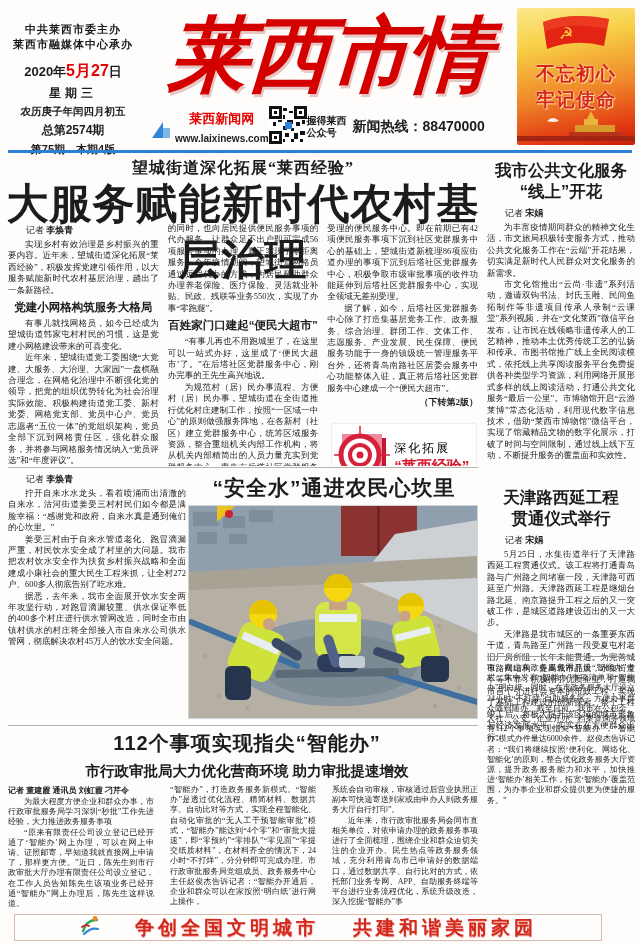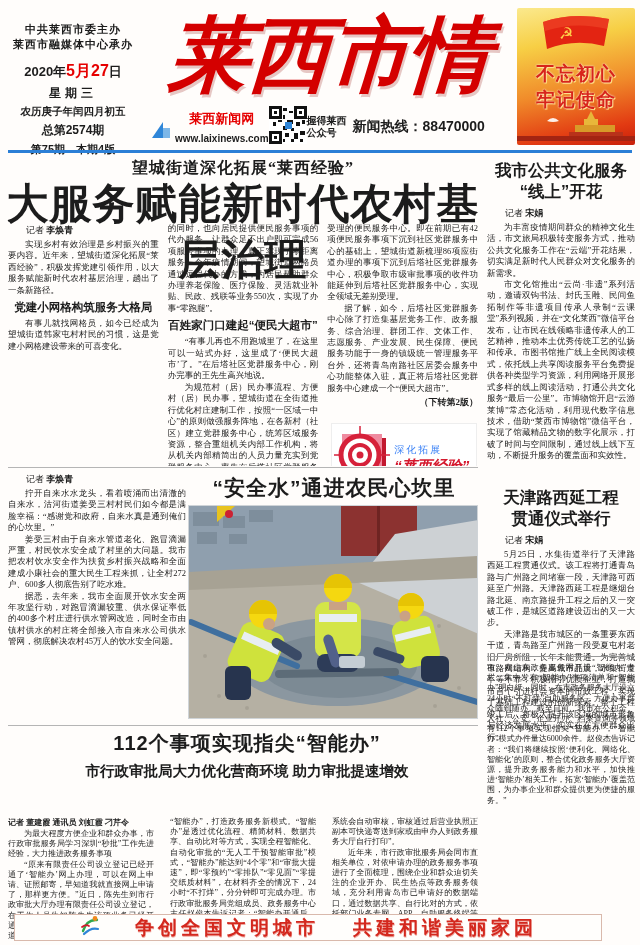--- a/index.html
+++ b/index.html
@@ -55,22 +55,22 @@
   .lead-cols { top:223px; left:8px; width:470px; height:243px; display:flex; gap:9px; }
   .col { flex:1 1 0; overflow:hidden; }
   .byline { font-size:9px; margin:1px 0 2px; text-indent:2em; }
   .byline b { font-family:"Liberation Sans",sans-serif; }
   p.t { font-size:8.5px; line-height:11.4px; text-align:justify; text-indent:2em; }
   .colhead { font-size:11.5px; font-weight:bold; text-align:center; margin:4px 0 3px;
     font-family:"Liberation Sans",sans-serif; }
   .turn-note { font-size:9px; font-weight:bold; text-align:right; margin-top:2px; }
   .lead-logo { margin-top:14px; margin-left:4px; display:flex; align-items:center; gap:4px;
     background:#fff; border:1px solid #eee; padding:2px; width:146px; }
-  .lead-logo .l1 { font-size:10px; color:#3b82f6; letter-spacing:2px; }
-  .lead-logo .l2 { font-size:15px; color:#d5192e; font-weight:900; font-family:"Liberation Sans",sans-serif;font-style:italic; }
+  .lead-logo .l1 { font-size:12px; color:#000000; letter-spacing:2px; }
+  .lead-logo .l2 { font-size:15px; color:#d5192e; font-weight:900; font-family:"Liberation Sans",sans-serif; }
 
   
   .rail-art { left:487px; width:148px; }
   .rail-title { text-align:center; font-size:16.5px; font-weight:900; line-height:21px;
     font-family:"Liberation Sans","DejaVu Sans",sans-serif; }
   .rail-body { margin-top:5px; }
   .rail-div { left:487px; width:148px; border-top:1px solid #999; }
 
   
   .sec-div { left:8px; width:470px; border-top:1px solid #b5b5b5; }
@@ -80,21 +80,21 @@
   .tag-txt { font-size:14px; font-weight:900; font-family:"Liberation Sans",sans-serif; }
   .safety-head { top:474px; left:190px; width:288px; text-align:center; font-size:21px; font-weight:900;
     letter-spacing:1px; font-family:"Liberation Sans","DejaVu Sans",sans-serif; }
   .photo { top:505px; left:188px; width:290px; height:214px; border:1px solid #cfd4d8; overflow:hidden; }
 
   
   .headline2 { top:730px; left:8px; width:478px; text-align:center; font-size:20px; font-weight:900;
     letter-spacing:1px; font-family:"Liberation Sans","DejaVu Sans",sans-serif; }
   .subhead2 { top:762px; left:8px; width:478px; text-align:center; font-size:14.5px; font-weight:600;
     font-family:"Liberation Sans",sans-serif; }
-  .smart-cols { top:785px; left:8px; width:470px; height:127px; display:flex; gap:16px;margin-top:32px; }
+  .smart-cols { top:785px; left:8px; width:470px; height:127px; display:flex; gap:16px; }
   .smart-cols p.t, .c4 p.t { font-size:8px; line-height:10.2px; }
   .smart-byline { font-size:8px; font-weight:bold; margin-bottom:1px; font-family:"Liberation Sans",sans-serif; }
   .c4 { top:663px; left:487px; width:148px; height:250px; overflow:hidden; }
 
   
   .footer-box { top:914px; left:14px; width:588px; height:27px; border:1px solid #d9b9ac; background:#fffefc;
     display:flex; align-items:center; justify-content:center; gap:34px; }
   .foot-slogan { color:#d3281e; font-size:19px; font-weight:900; letter-spacing:4px;
     font-family:"DejaVu Serif",serif; text-shadow:.5px .5px 0 #f0a9a0; }
 </style>
@@ -199,20 +199,21 @@
 
   <p class="abs kicker">望城街道深化拓展“莱西经验”</p>
   <h2 class="abs headline1">大服务赋能新时代农村基层治理</h2>
 
   <div class="abs lead-cols">
     <div class="col">
       <p class="byline"><span>记者</span> <b>李焕青</b></p>
       <p class="t">实现乡村有效治理是乡村振兴的重要内容。近年来，望城街道深化拓展“莱西经验”，积极发挥党建引领作用，以大服务赋能新时代农村基层治理，趟出了一条新路径。</p>
       <h4 class="colhead">党建小网格构筑服务大格局</h4>
       <p class="t">有事儿就找网格员，如今已经成为望城街道韩家屯村村民的习惯，这是党建小网格建设带来的可喜变化。</p>
+      <p class="t">近年来，望城街道党工委围绕“大党建、大服务、大治理、大家园”一盘棋融合理念，在网格化治理中不断强化党的领导，把党的组织优势转化为社会治理实际效能。积极构建街道党工委、新村党委、网格党支部、党员中心户、党员志愿者“五位一体”的党组织架构，党员全部下沉到网格责任区，强化群众服务，并将参与网格服务情况纳入“党员评选”和“年度评议”。</p>
 
     </div>
     <div class="col">
       <p class="t" style="text-indent:0">的同时，也向居民提供便民服务事项的代办服务，让群众足不出户即可完成56项服务事项的办理，真正实现了零距离服务。今年疫情期间，望城街道网格员通过远程代办的方式，为居民帮助群众办理养老保险、医疗保险、灵活就业补贴、民政、残联等业务550次，实现了办事“零跑腿”。</p>
       <h4 class="colhead">百姓家门口建起“便民大超市”</h4>
       <p class="t">“有事儿再也不用跑城里了，在这里可以一站式办好，这里成了‘便民大超市’了。”在后塔社区党群服务中心，刚办完事的王先生高兴地说。</p>
       <p class="t">为规范村（居）民办事流程、方便村（居）民办事，望城街道在全街道推行优化村庄建制工作，按照“一区域一中心”的原则做强服务阵地，在各新村（社区）建立党群服务中心，统筹区域服务资源，整合重组机关内部工作机构，将从机关内部精简出的人员力量充实到党群服务中心，率先在后塔社区党群服务中心建成我市首个镇级全领域无差别</p>
     </div>
     <div class="col">
       <p class="t" style="text-indent:0">受理的便民服务中心。即在前期已有42项便民服务事项下沉到社区党群服务中心的基础上，望城街道新梳理86项应街道办理的事项下沉到后塔社区党群服务中心，积极争取市级审批事项的收件功能延伸到后塔社区党群服务中心，实现全领域无差别受理。</p>

